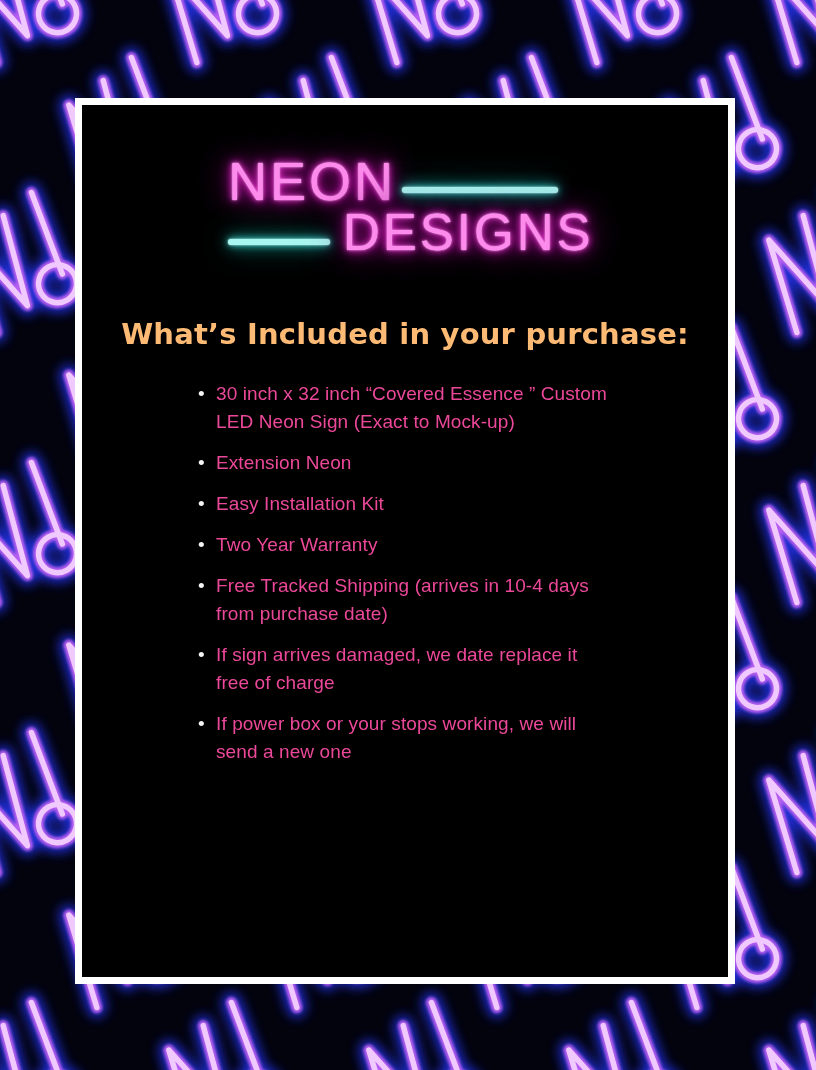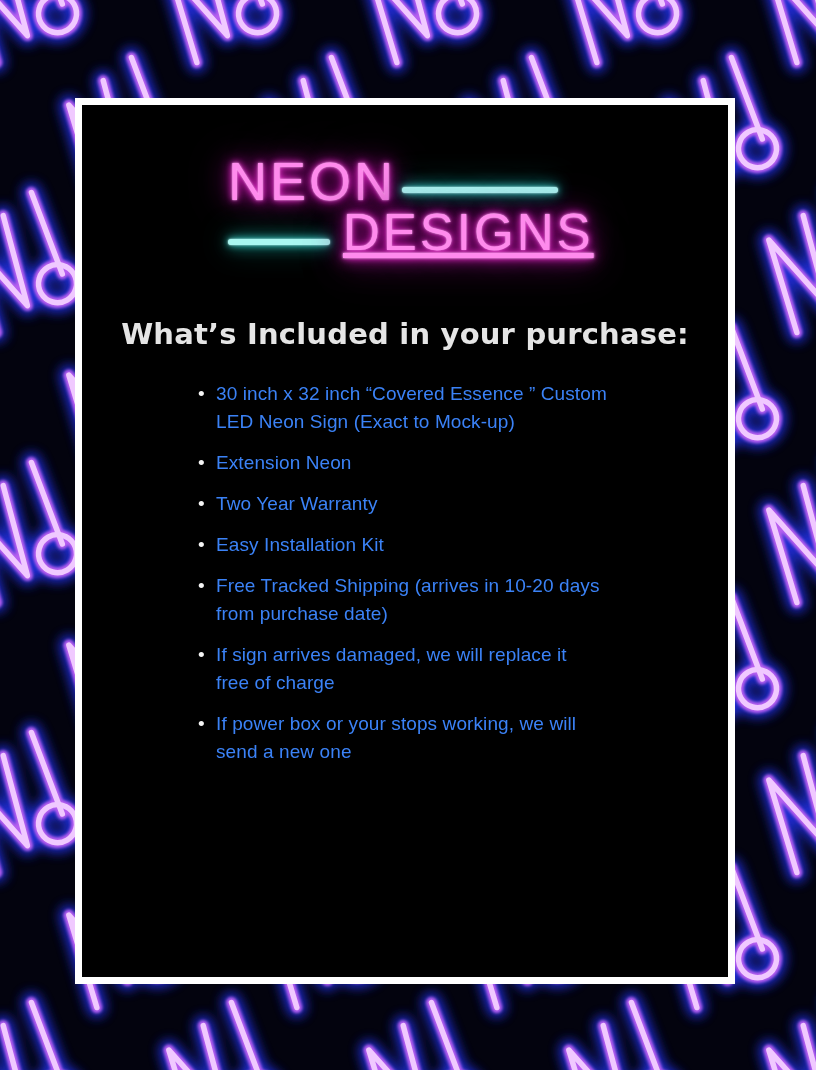--- a/index.html
+++ b/index.html
@@ -43,21 +43,21 @@
     letter-spacing: 3px;
     text-shadow:
       0 0 2px #ffd2f8,
       0 0 6px #ff3ae2,
       0 0 14px #e816c8,
       0 0 30px #97088a,
       0 0 46px #5e0456;
     white-space: nowrap;
   }
   .neon-word.top    { left: 146px; top: -6px; font-size: 54px; }
-  .neon-word.bottom { left: 261px; top: 47px; font-size: 51px; text-decoration: underline; }
+  .neon-word.bottom { left: 261px; top: 47px; font-size: 51px; }
 
   .neon-line {
     position: absolute;
     height: 6px;
     border-radius: 3px;
     background: #a9f7f1;
     box-shadow:
       0 0 2px #d8fcfa,
       0 0 7px #3fe3da,
       0 0 16px #23b5ad,
@@ -67,38 +67,38 @@
   .neon-line.left  { left: 146px; top: 79px; width: 102px; }
 
   
   .heading {
     margin-top: 35px;
     text-align: center;
     font-family: "DejaVu Sans", "Liberation Sans", sans-serif;
     font-weight: 800;
     font-size: 29px;
     line-height: 38px;
-    color: #e5e5e5;
+    color: #fdba74;
     letter-spacing: 0.2px;
   }
 
   
   ul.included {
     margin: 27px 0 0 116px;
     padding: 0;
     width: 460px;
     list-style: none;
   }
   ul.included li {
     position: relative;
     padding-left: 18px;
     margin-bottom: 13px;
     font-size: 19px;
     line-height: 28px;
-    color: #3b82f6;
+    color: #ec4899;
     white-space: pre-line;
     letter-spacing: 0.1px;
   }
   ul.included li::before {
     content: "\2022";
     position: absolute;
     left: 0; top: 0;
     color: #f4f4f4;
   }
 </style>
@@ -176,23 +176,23 @@
     <span class="neon-line left"></span>
     <span class="neon-word bottom">DESIGNS</span>
   </div>
 
   <div class="heading">What’s Included in your purchase:</div>
 
   <ul class="included">
     <li>30 inch x 32 inch “Covered Essence ” Custom
 LED Neon Sign (Exact to Mock-up)</li>
     <li>Extension Neon</li>
+    <li>Easy Installation Kit</li>
     <li>Two Year Warranty</li>
-    <li>Easy Installation Kit</li>
-    <li>Free Tracked Shipping (arrives in 10-20 days
+    <li>Free Tracked Shipping (arrives in 10-4 days
 from purchase date)</li>
-    <li>If sign arrives damaged, we will replace it
+    <li>If sign arrives damaged, we date replace it
 free of charge</li>
     <li>If power box or your stops working, we will
 send a new one</li>
   </ul>
 
 </div>
 
 </body></html>

